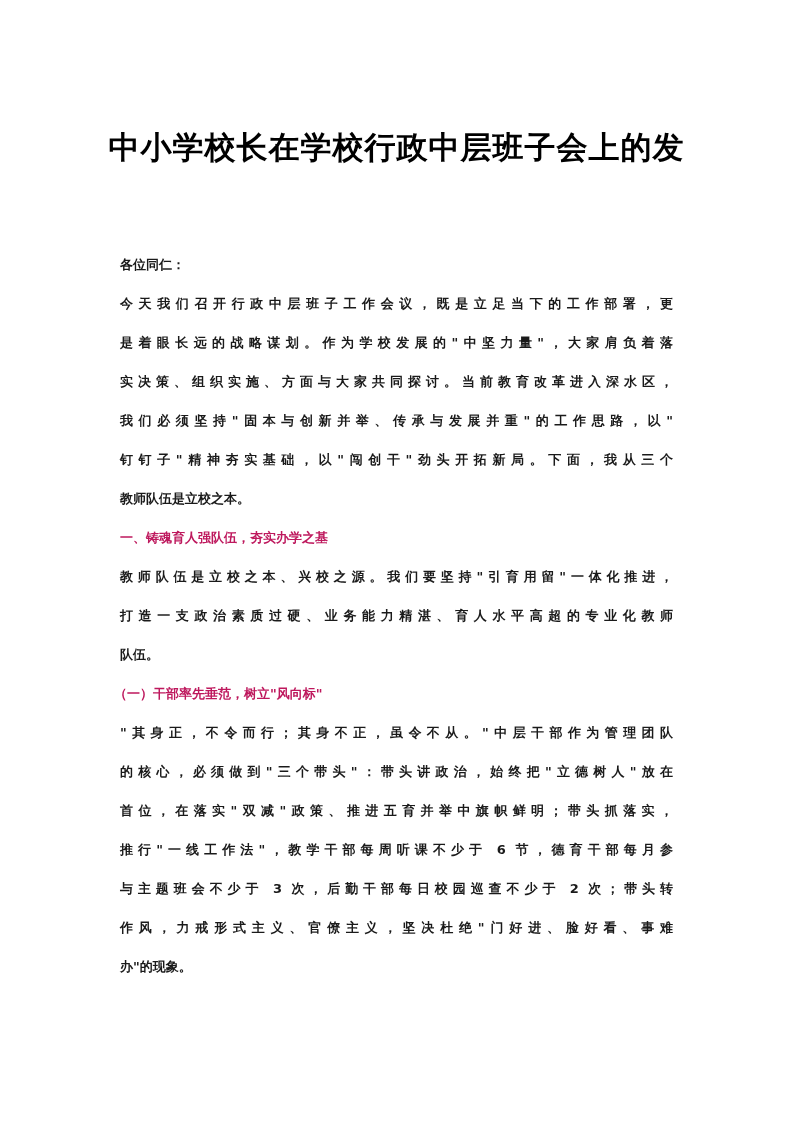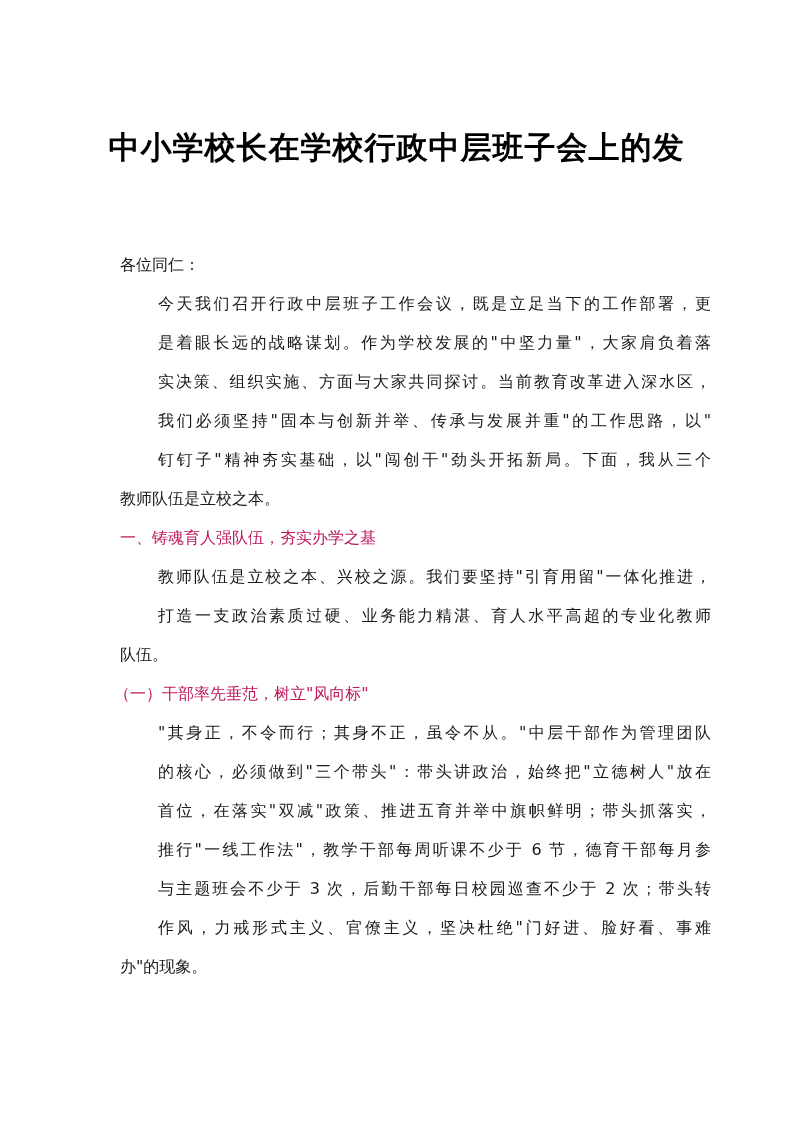--- a/index.html
+++ b/index.html
@@ -36,34 +36,34 @@
   }
   .title .tline {
     display: block;
     white-space: nowrap;
   }
   .body {
     position: absolute;
     left: 120px;
     top: 245px;
     width: 560px;
-    font-size: 16px;
+    font-size: 13px;
     line-height: 39px;
     color: #1a1a1a;
+    font-weight: bold;
   }
   .line {
     display: block;
     white-space: nowrap;
     height: 39px;
   }
   .line.justify {
     text-align: justify;
     text-align-last: justify;
     width: 553px;
-    margin-left: 38px;
   }
   .heading .line { color: #be185d; }
   .sub-heading .line { margin-left: -6px; }
 </style>
 </head>
 <body>
 
 <div class="page">
 
   <div class="title">

